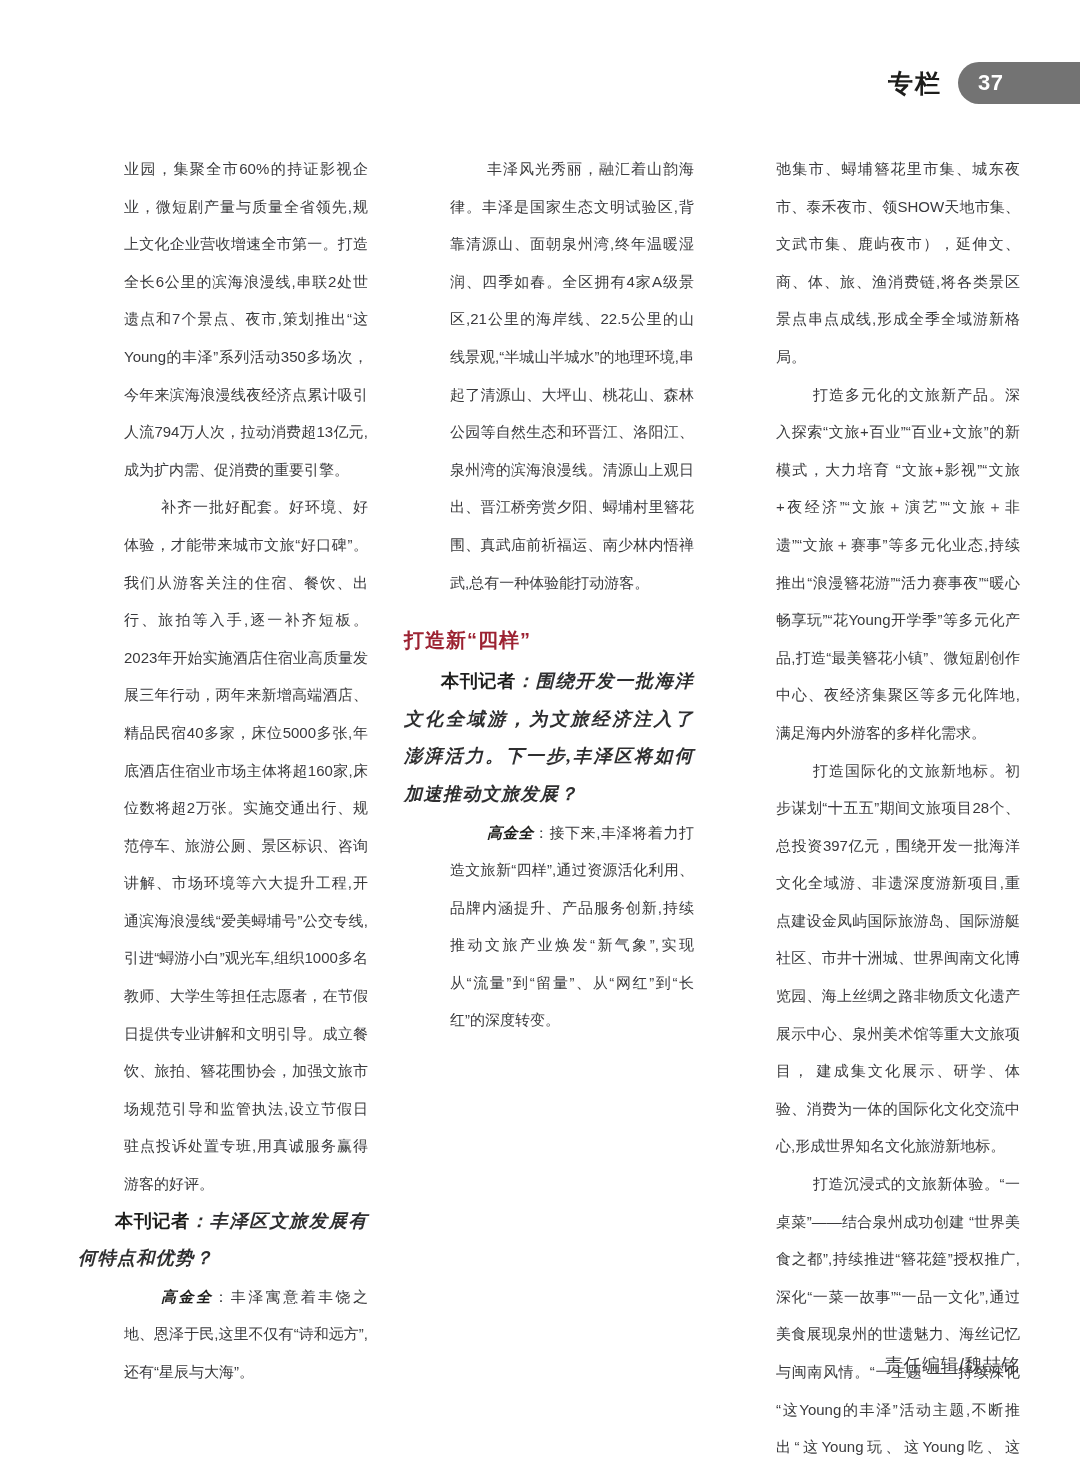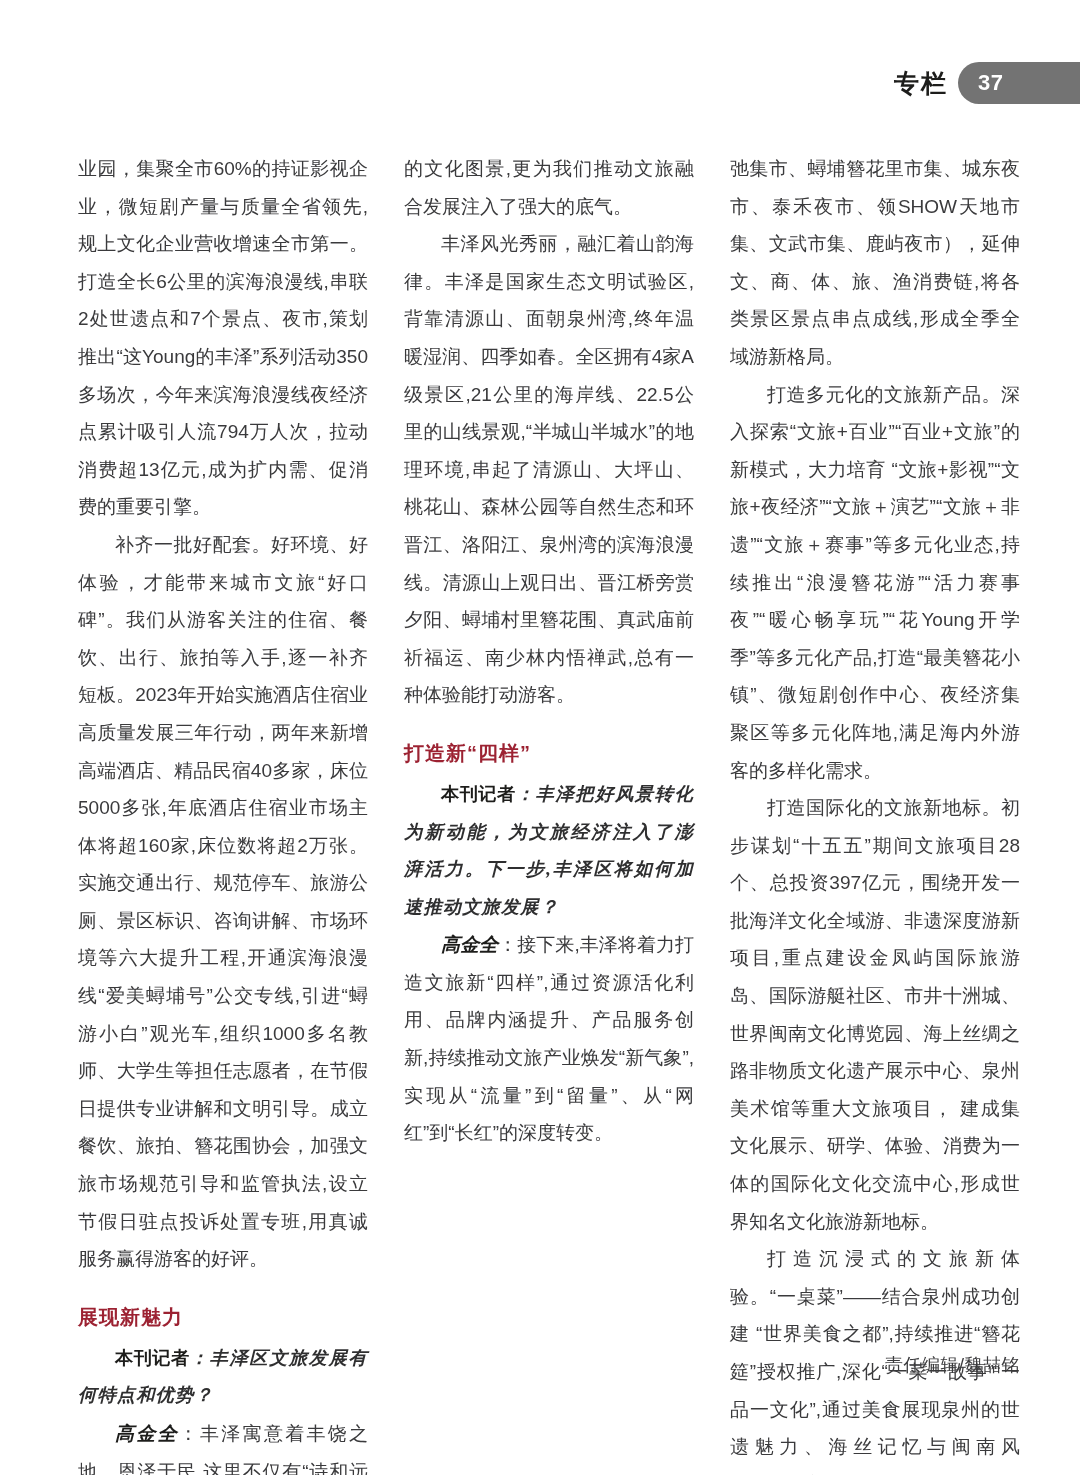--- a/index.html
+++ b/index.html
@@ -43,21 +43,21 @@
   .banner-number {
     color: #ffffff;
     font-size: 22px;
     font-weight: 700;
     letter-spacing: 0.5px;
     line-height: 1;
   }
 
   .banner-label {
     position: absolute;
-    right: 132px;
+    right: 138px;
     top: 66px;
     font-size: 25px;
     font-weight: 700;
     color: #1d1d1b;
     letter-spacing: 2px;
     line-height: 34px;
   }
 
   
   .page-body {
@@ -70,28 +70,29 @@
     gap: 36px;
   }
 
   .column {
     width: 290px;
     position: relative;
   }
 
   
   p.para {
-    font-size: 19px;
+    font-size: 15px;
     line-height: 37.6px;
     text-align: justify;
     text-align-last: left;
     text-justify: inter-character;
     color: #3a3a3c;
     font-weight: 500;
     letter-spacing: 0px;
+    margin-left: 46px;
   }
 
   p.indent { text-indent: 37px; }
 
   h2.section-title {
     font-size: 20px;
     font-weight: 700;
     color: #9c2232;
     line-height: 34px;
     letter-spacing: 1px;
@@ -151,33 +152,31 @@
     <span class="banner-number">37</span>
   </div>
 </div>
 
 <div class="page-body">
 
   <div class="column">
     <div class="col-inner">
       <p class="para">业园，集聚全市60%的持证影视企业，微短剧产量与质量全省领先,规上文化企业营收增速全市第一。打造全长6公里的滨海浪漫线,串联2处世遗点和7个景点、夜市,策划推出“这Young的丰泽”系列活动350多场次，今年来滨海浪漫线夜经济点累计吸引人流794万人次，拉动消费超13亿元,成为扩内需、促消费的重要引擎。</p>
       <p class="para indent">补齐一批好配套。好环境、好体验，才能带来城市文旅“好口碑”。我们从游客关注的住宿、餐饮、出行、旅拍等入手,逐一补齐短板。2023年开始实施酒店住宿业高质量发展三年行动，两年来新增高端酒店、精品民宿40多家，床位5000多张,年底酒店住宿业市场主体将超160家,床位数将超2万张。实施交通出行、规范停车、旅游公厕、景区标识、咨询讲解、市场环境等六大提升工程,开通滨海浪漫线“爱美蟳埔号”公交专线,引进“蟳游小白”观光车,组织1000多名教师、大学生等担任志愿者，在节假日提供专业讲解和文明引导。成立餐饮、旅拍、簪花围协会，加强文旅市场规范引导和监管执法,设立节假日驻点投诉处置专班,用真诚服务赢得游客的好评。</p>
-      <h2 class="section-title">展现新魅力</h2>
       <p class="question"><span class="speaker">本刊记者</span><span>：丰泽区文旅发展有何特点和优势？</span></p>
       <p class="para indent answer"><span class="speaker">高金全</span><span>：丰泽寓意着丰饶之地、恩泽于民,这里不仅有“诗和远方”,还有“星辰与大海”。</span></p>
 
     </div>
   </div>
 
   <div class="column">
     <div class="col-inner">
-      <p class="para">的文化图景,更为我们推动文旅融合发展注入了强大的底气。</p>
       <p class="para indent">丰泽风光秀丽，融汇着山韵海律。丰泽是国家生态文明试验区,背靠清源山、面朝泉州湾,终年温暖湿润、四季如春。全区拥有4家A级景区,21公里的海岸线、22.5公里的山线景观,“半城山半城水”的地理环境,串起了清源山、大坪山、桃花山、森林公园等自然生态和环晋江、洛阳江、泉州湾的滨海浪漫线。清源山上观日出、晋江桥旁赏夕阳、蟳埔村里簪花围、真武庙前祈福运、南少林内悟禅武,总有一种体验能打动游客。</p>
       <h2 class="section-title">打造新“四样”</h2>
-      <p class="question"><span class="speaker">本刊记者</span><span>：丰泽把好风景转化为新动能，为文旅经济注入了澎湃活力。下一步,丰泽区将如何加速推动文旅发展？</span></p>
+      <p class="question"><span class="speaker">本刊记者</span><span>：围绕开发一批海洋文化全域游，为文旅经济注入了澎湃活力。下一步,丰泽区将如何加速推动文旅发展？</span></p>
       <p class="para indent answer"><span class="speaker">高金全</span><span>：接下来,丰泽将着力打造文旅新“四样”,通过资源活化利用、品牌内涵提升、产品服务创新,持续推动文旅产业焕发“新气象”,实现从“流量”到“留量”、从“网红”到“长红”的深度转变。</span></p>
 
     </div>
   </div>
 
   <div class="column">
     <div class="col-inner">
       <p class="para">弛集市、蟳埔簪花里市集、城东夜市、泰禾夜市、领SHOW天地市集、文武市集、鹿屿夜市），延伸文、商、体、旅、渔消费链,将各类景区景点串点成线,形成全季全域游新格局。</p>
       <p class="para indent">打造多元化的文旅新产品。深入探索“文旅+百业”“百业+文旅”的新模式，大力培育 “文旅+影视”“文旅+夜经济”“文旅＋演艺”“文旅＋非遗”“文旅＋赛事”等多元化业态,持续推出“浪漫簪花游”“活力赛事夜”“暖心畅享玩”“花Young开学季”等多元化产品,打造“最美簪花小镇”、微短剧创作中心、夜经济集聚区等多元化阵地,满足海内外游客的多样化需求。</p>
       <p class="para indent">打造国际化的文旅新地标。初步谋划“十五五”期间文旅项目28个、总投资397亿元，围绕开发一批海洋文化全域游、非遗深度游新项目,重点建设金凤屿国际旅游岛、国际游艇社区、市井十洲城、世界闽南文化博览园、海上丝绸之路非物质文化遗产展示中心、泉州美术馆等重大文旅项目， 建成集文化展示、研学、体验、消费为一体的国际化文化交流中心,形成世界知名文化旅游新地标。</p>

